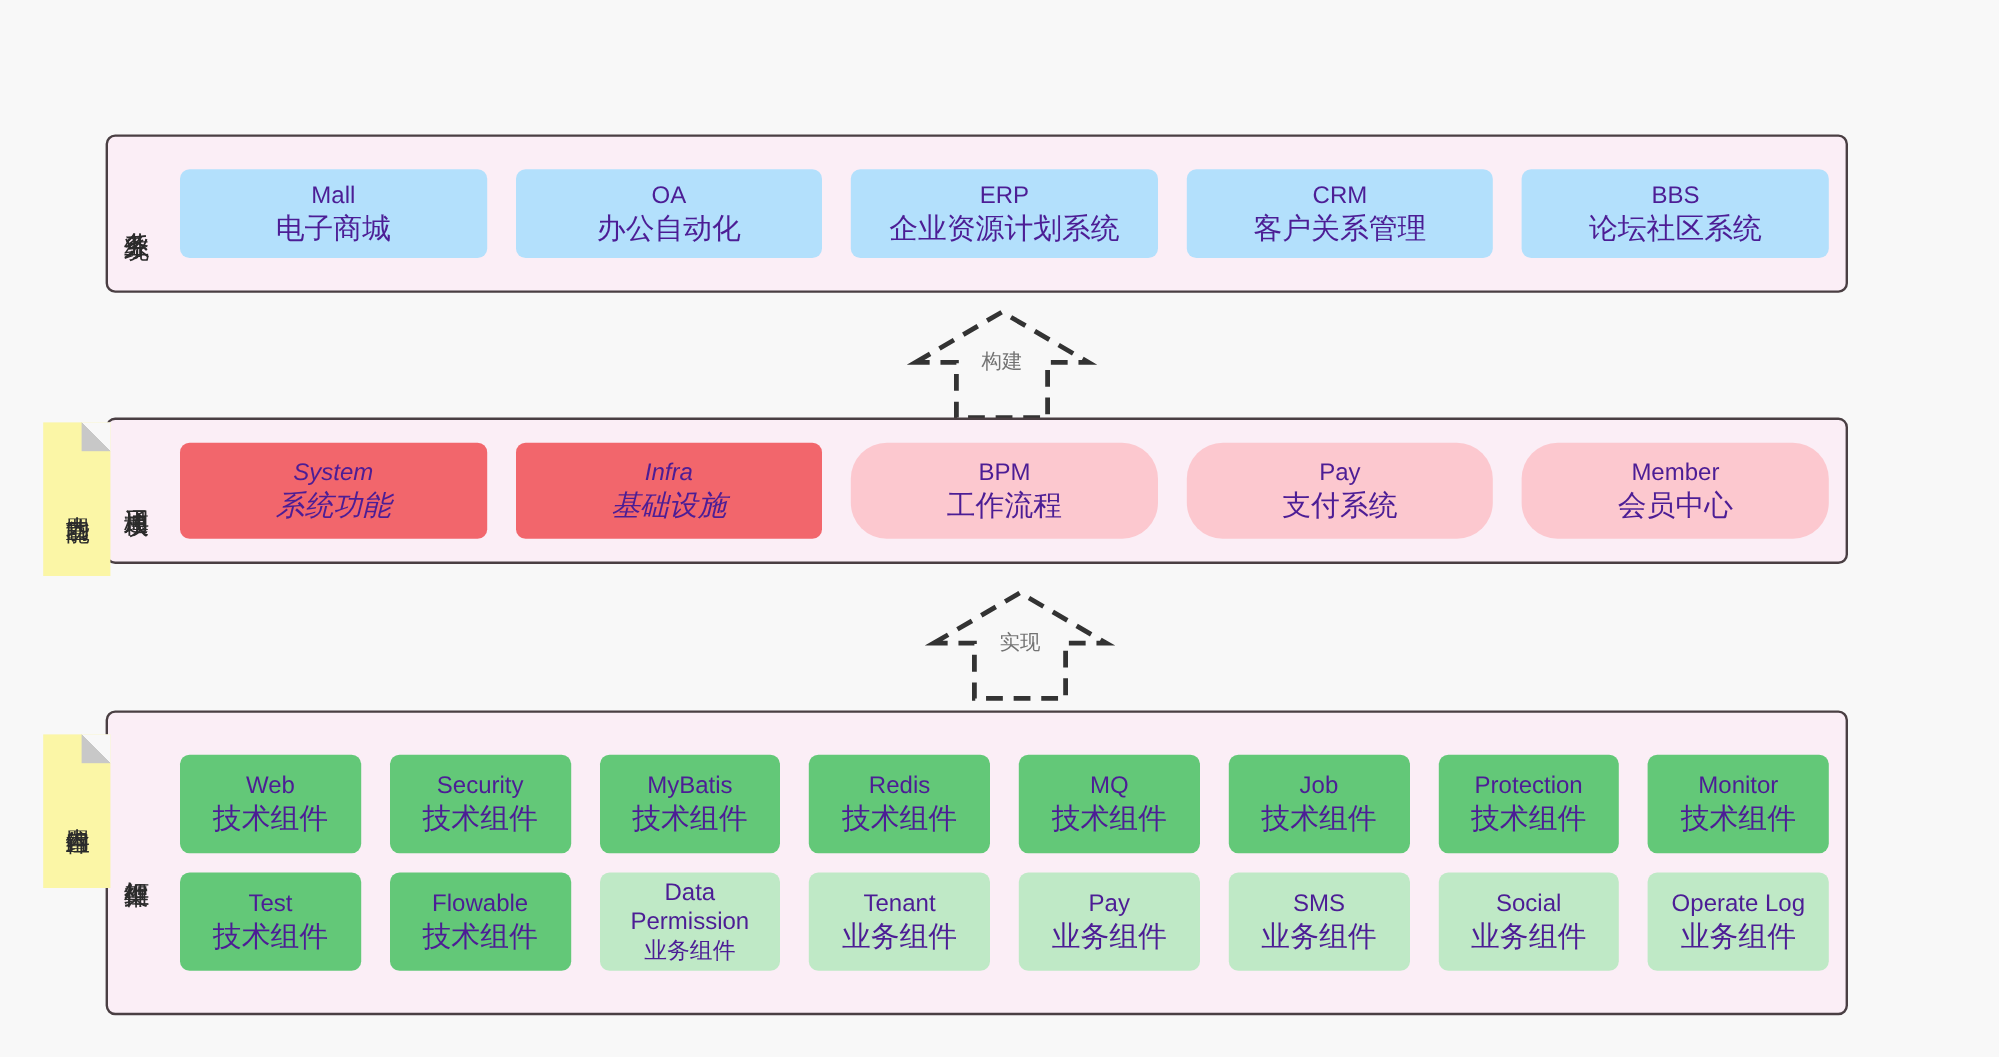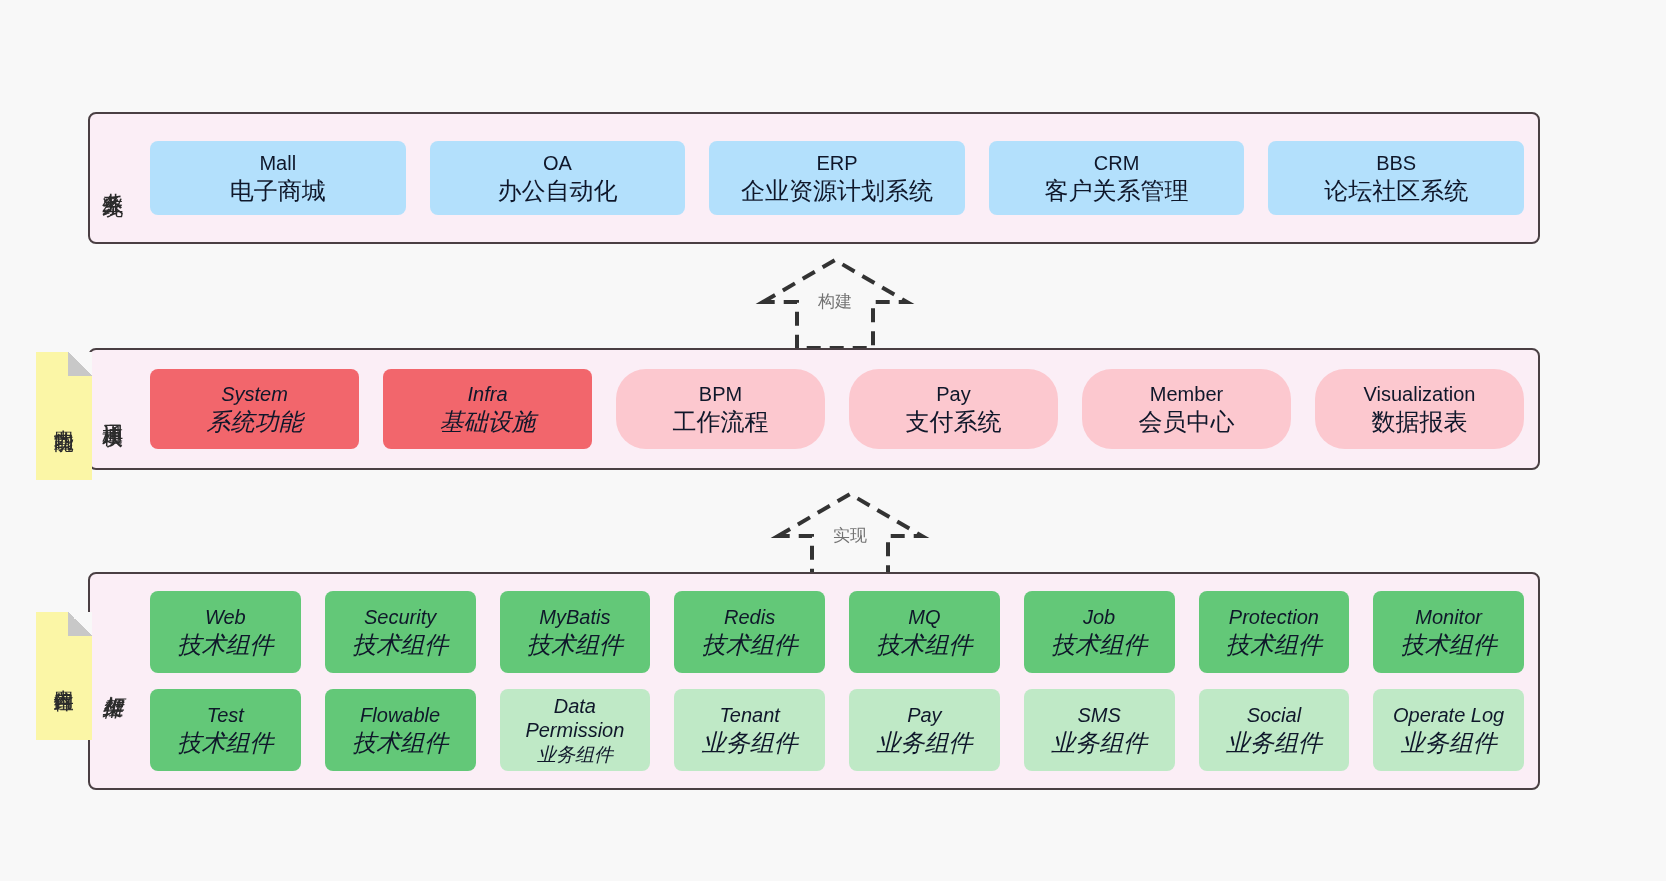--- a/index.html
+++ b/index.html
@@ -60,38 +60,38 @@
   
   .node {
     flex: 1 1 0;
     box-sizing: border-box;
     border-radius: 8px;
     display: flex;
     flex-direction: column;
     align-items: center;
     justify-content: center;
     text-align: center;
-    color: #0f172a;
+    color: #4c1d95;
     line-height: 1.22;
     padding: 6px 4px;
   }
   .node .t1 { font-size: 20px; }
   .node .t2 { font-size: 24px; }
   .node .t3 { font-size: 19px; }
 
   .blue       { background: #b3e0fc; }
   .red        { background: #f2666c; font-style: italic; }
   .pink       { background: #fcc8cf; border-radius: 30px; }
   .green      { background: #63c878; }
   .lightgreen { background: #bfe9c6; }
 
   
   #layer-business  { left: 88px;  top: 112px; width: 1452px; height: 132px; }
   #layer-common    { left: 88px;  top: 348px; width: 1452px; height: 122px; }
-  #layer-framework { left: 88px;  top: 572px; width: 1452px; height: 218px; font-style: italic; }
+  #layer-framework { left: 88px;  top: 592px; width: 1452px; height: 254px; }
 
   #layer-business .row  { height: 74px; }
   #layer-common  .row   { height: 80px; }
   #layer-framework .row { height: 82px; }
 
   
   .sticky {
     position: absolute;
     background: #fbf6a6;
     box-sizing: border-box;
@@ -194,24 +194,20 @@
         <span class="t2">工作流程</span>
       </div>
       <div class="node pink">
         <span class="t1">Pay</span>
         <span class="t2">支付系统</span>
       </div>
       <div class="node pink">
         <span class="t1">Member</span>
         <span class="t2">会员中心</span>
       </div>
-      <div class="node pink">
-        <span class="t1">Visualization</span>
-        <span class="t2">数据报表</span>
-      </div>
     </div>
   </div>
 </div>
 
 <div class="uml-arrow" id="arrow-implement">
   <svg width="180" height="100" viewBox="0 0 180 100">
     <path d="M 18 50 L 90 8 L 162 50 L 128 50 L 128 96 L 52 96 L 52 50 Z" fill="none" stroke="#333333" stroke-width="4" stroke-dasharray="14,9" stroke-linejoin="miter"></path>
   </svg>
   <span class="arrow-label">实现</span>
 </div>

